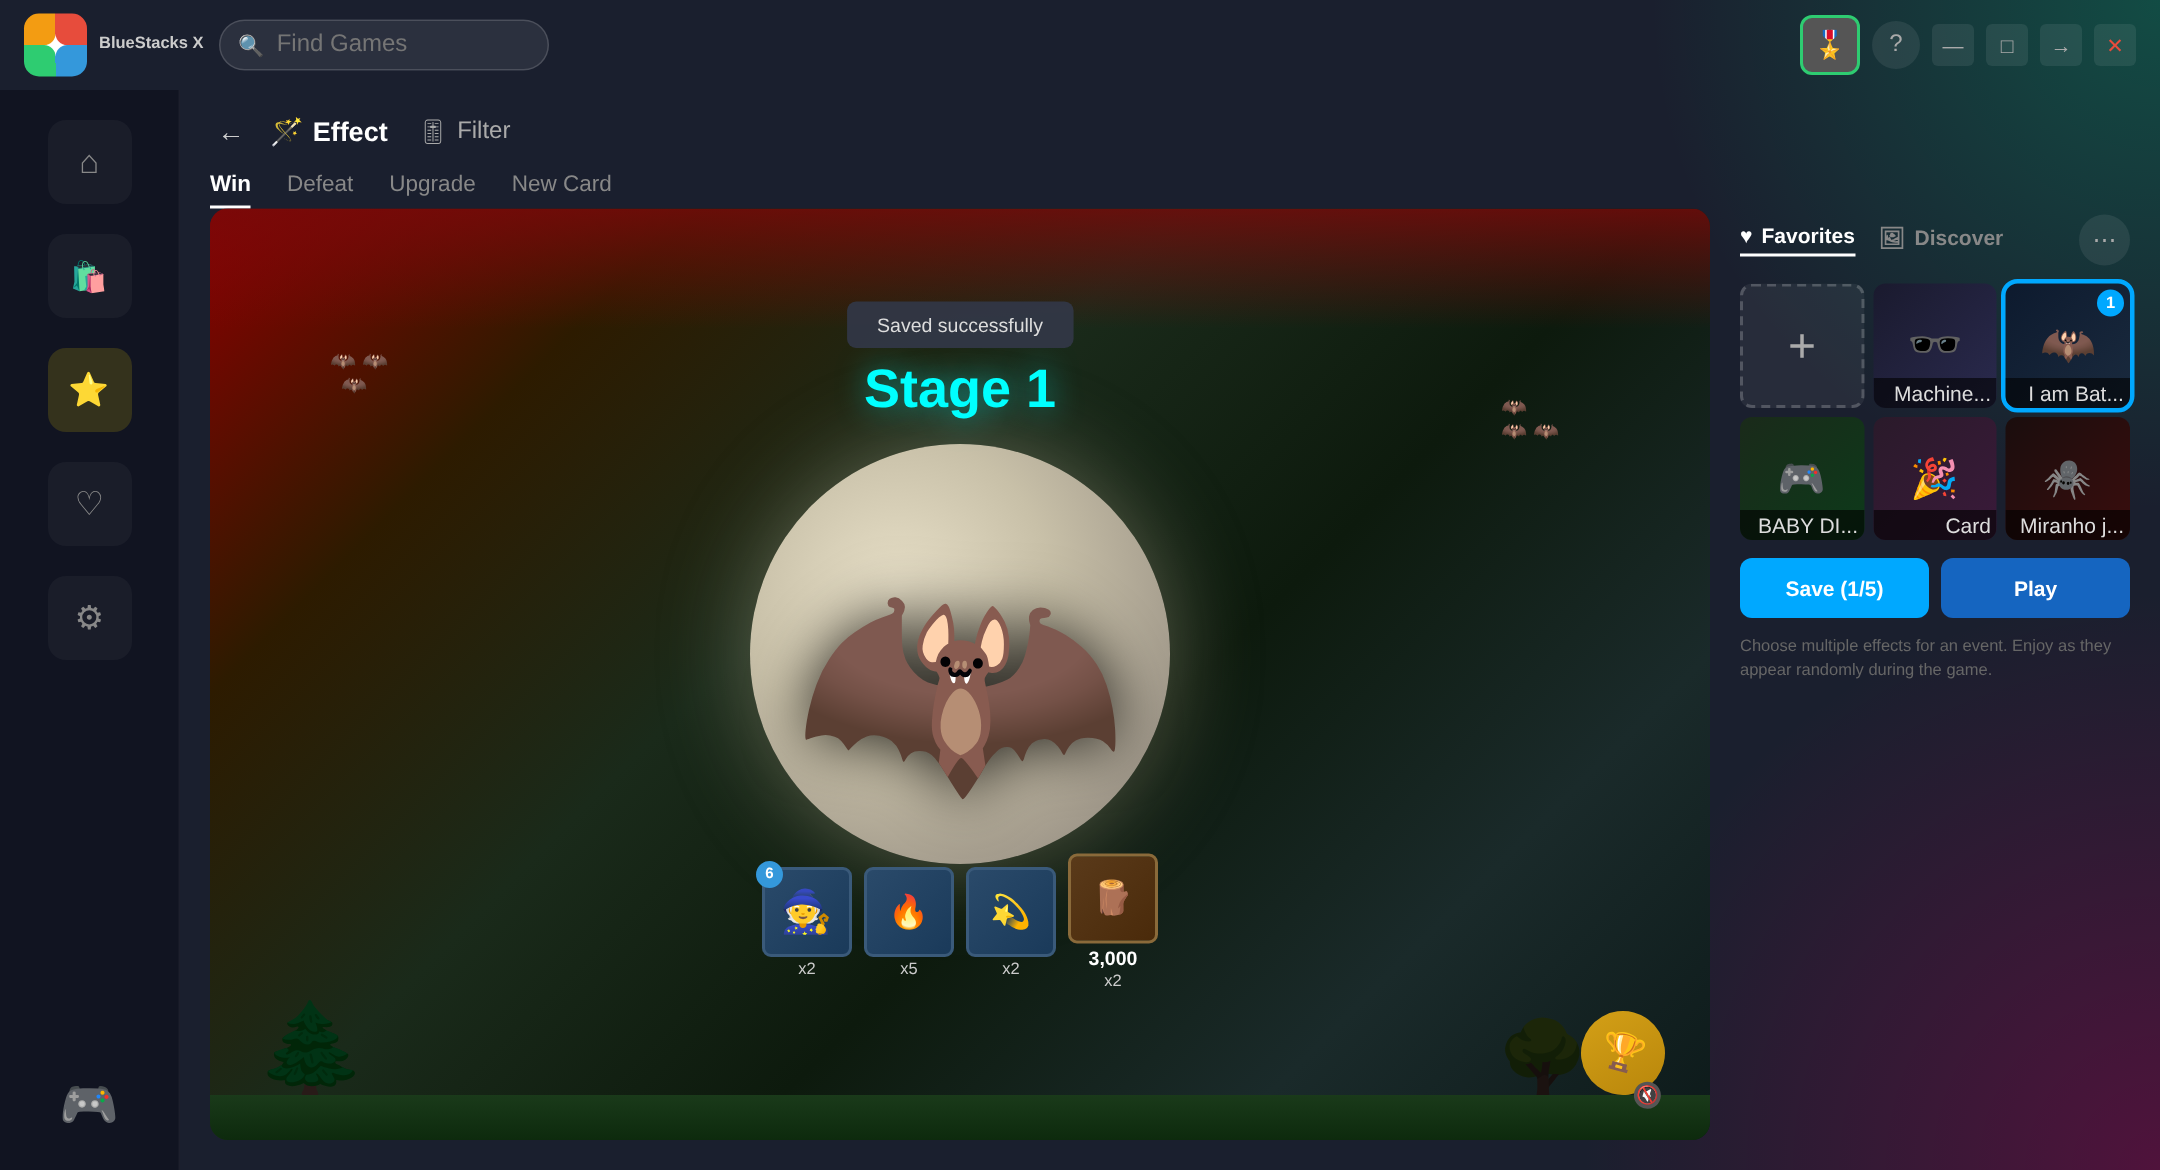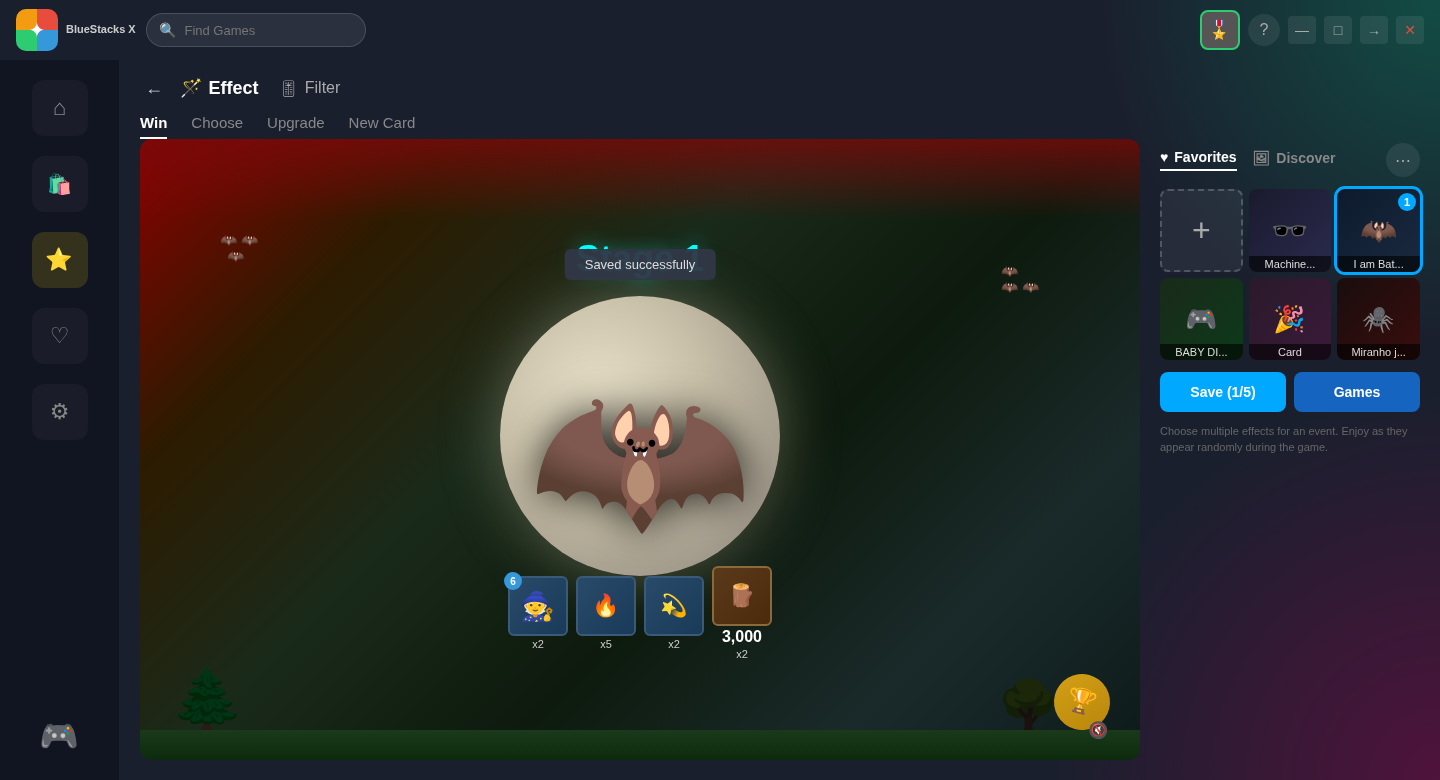--- a/index.html
+++ b/index.html
@@ -72,21 +72,21 @@
       align-items: center;
       padding: 0 12px;
       gap: 8px;
       cursor: text;
     }
     .search-bar input {
       background: none;
       border: none;
       outline: none;
       color: #aaa;
-      font-size: 13px;
+      font-size: 16px;
       width: 100%;
     }
     .titlebar-right {
       margin-left: auto;
       display: flex;
       align-items: center;
       gap: 8px;
     }
     .avatar-btn {
       width: 40px; height: 40px;
@@ -294,21 +294,20 @@
       top: 10%;
       left: 50%;
       transform: translateX(-50%);
       background: rgba(50,55,70,0.95);
       color: #ddd;
       padding: 8px 20px;
       border-radius: 6px;
       font-size: 13px;
       z-index: 20;
       white-space: nowrap;
-      margin-top: 48px;
     }
     .bottom-caption {
       position: absolute;
       bottom: 60px;
       left: 50%;
       transform: translateX(-50%);
       font-size: 15px;
       color: #f0a0ff;
       font-style: italic;
       font-weight: 500;
@@ -368,21 +367,21 @@
       font-weight: bold;
       display: flex; align-items: center; justify-content: center;
       color: white;
     }
     .card-count {
       font-size: 11px;
       color: #ccc;
       white-space: nowrap;
     }
     .card-number {
-      font-size: 16px;
+      font-size: 13px;
       font-weight: bold;
       color: #fff;
     }
 
     
     .ground {
       position: absolute;
       bottom: 0; left: 0; right: 0;
       height: 30px;
       background: linear-gradient(180deg, #1a3a1a 0%, #0d2a0d 100%);
@@ -451,23 +450,23 @@
       font-size: 28px;
       color: #aaa;
     }
     .thumb-item.selected {
       outline: 3px solid #00a8ff;
     }
     .thumb-label {
       position: absolute;
       bottom: 0; left: 0; right: 0;
       background: rgba(0,0,0,0.6);
-      font-size: 11px;
+      font-size: 14px;
       padding: 2px 4px;
-      text-align: center;
+      text-align: right;
       color: #ddd;
       white-space: nowrap;
       overflow: hidden;
       text-overflow: ellipsis;
     }
     .thumb-badge {
       position: absolute;
       top: 4px; right: 4px;
       width: 18px; height: 18px;
       background: #00a8ff;
@@ -593,21 +592,21 @@
       <span>Effect</span>
     </div>
     <div class="filter-label">
       <span>🎚</span>
       <span>Filter</span>
     </div>
   </div>
 
   <div class="tabs">
     <div class="tab active">Win</div>
-    <div class="tab">Choose</div>
+    <div class="tab">Defeat</div>
     <div class="tab">Upgrade</div>
     <div class="tab">New Card</div>
   </div>
 
   <div class="content-area">
 
     <div class="preview-pane">
       <div class="game-scene">
         <div class="scene-top-red"></div>
 
@@ -710,20 +709,20 @@
         </div>
 
         <div class="thumb-item thumb-miranho">
           <span style="font-size:26px;color:#e74c3c;">🕷️</span>
           <div class="thumb-label">Miranho j...</div>
         </div>
       </div>
 
       <div class="action-buttons">
         <button class="btn-save">Save (1/5)</button>
-        <button class="btn-play">Games</button>
+        <button class="btn-play">Play</button>
       </div>
 
       <div class="help-text">Choose multiple effects for an event. Enjoy as they appear randomly during the game.</div>
     </div>
 
   </div>
 </div>
 
 </body></html>

